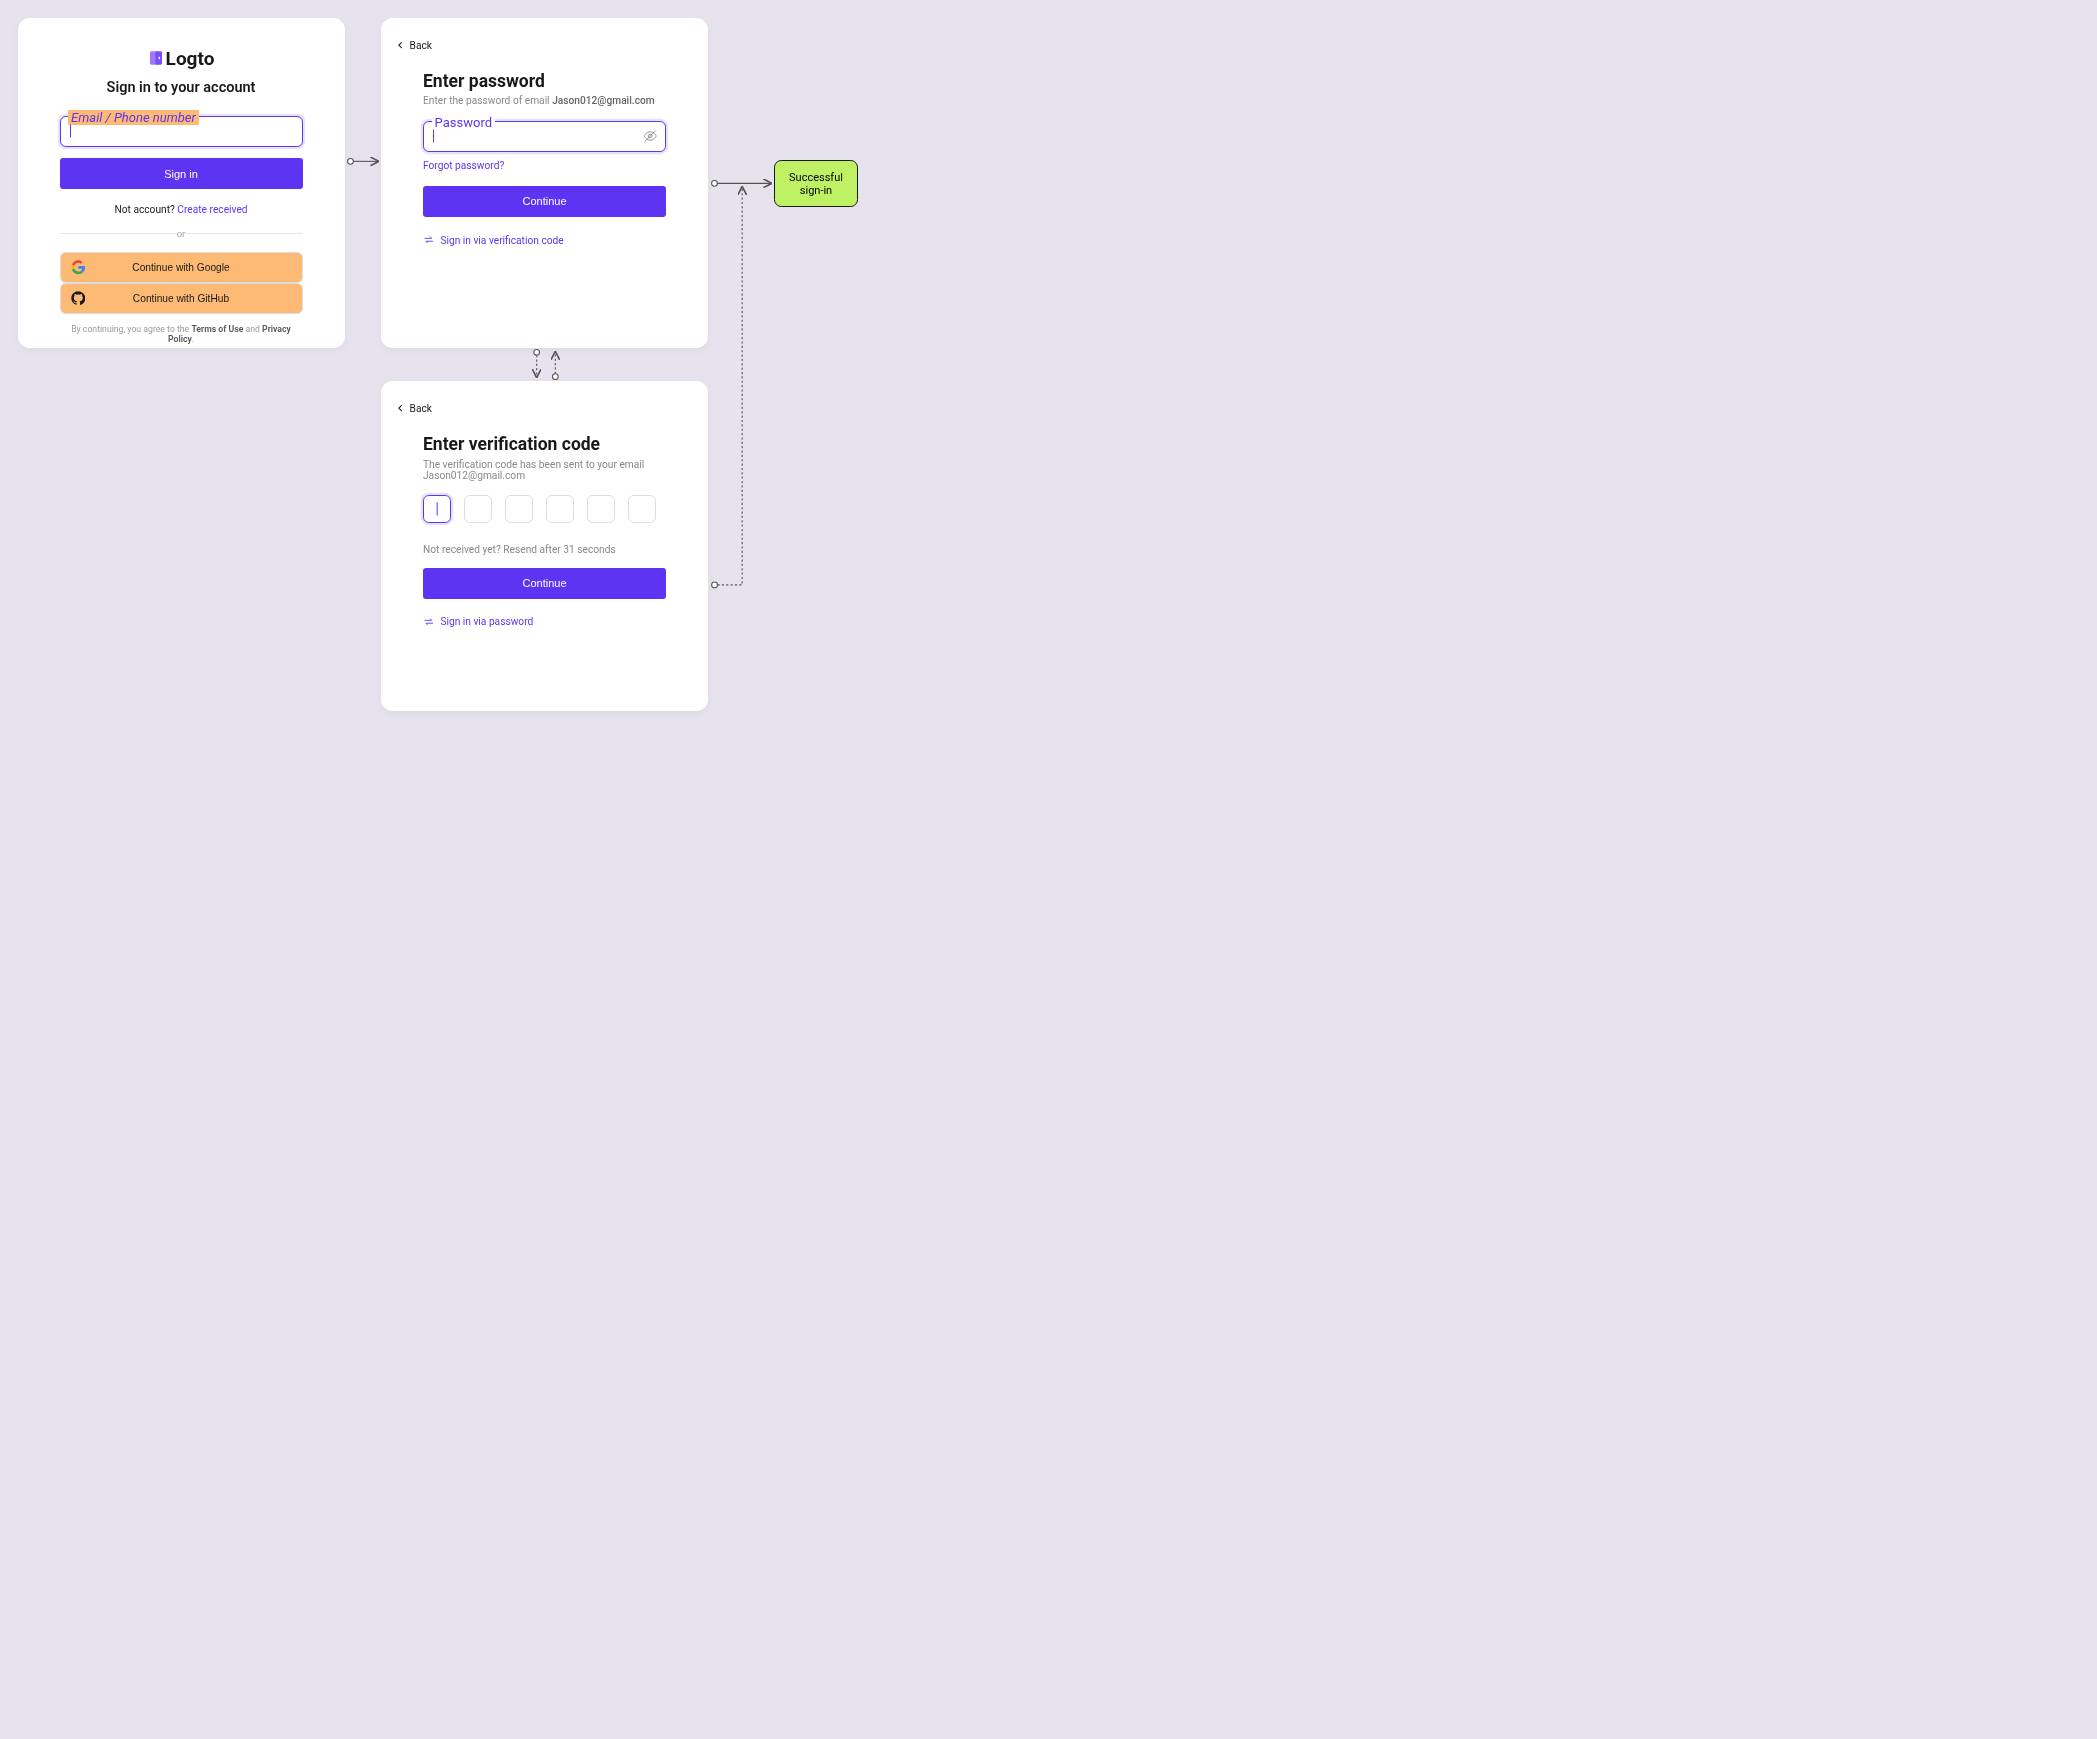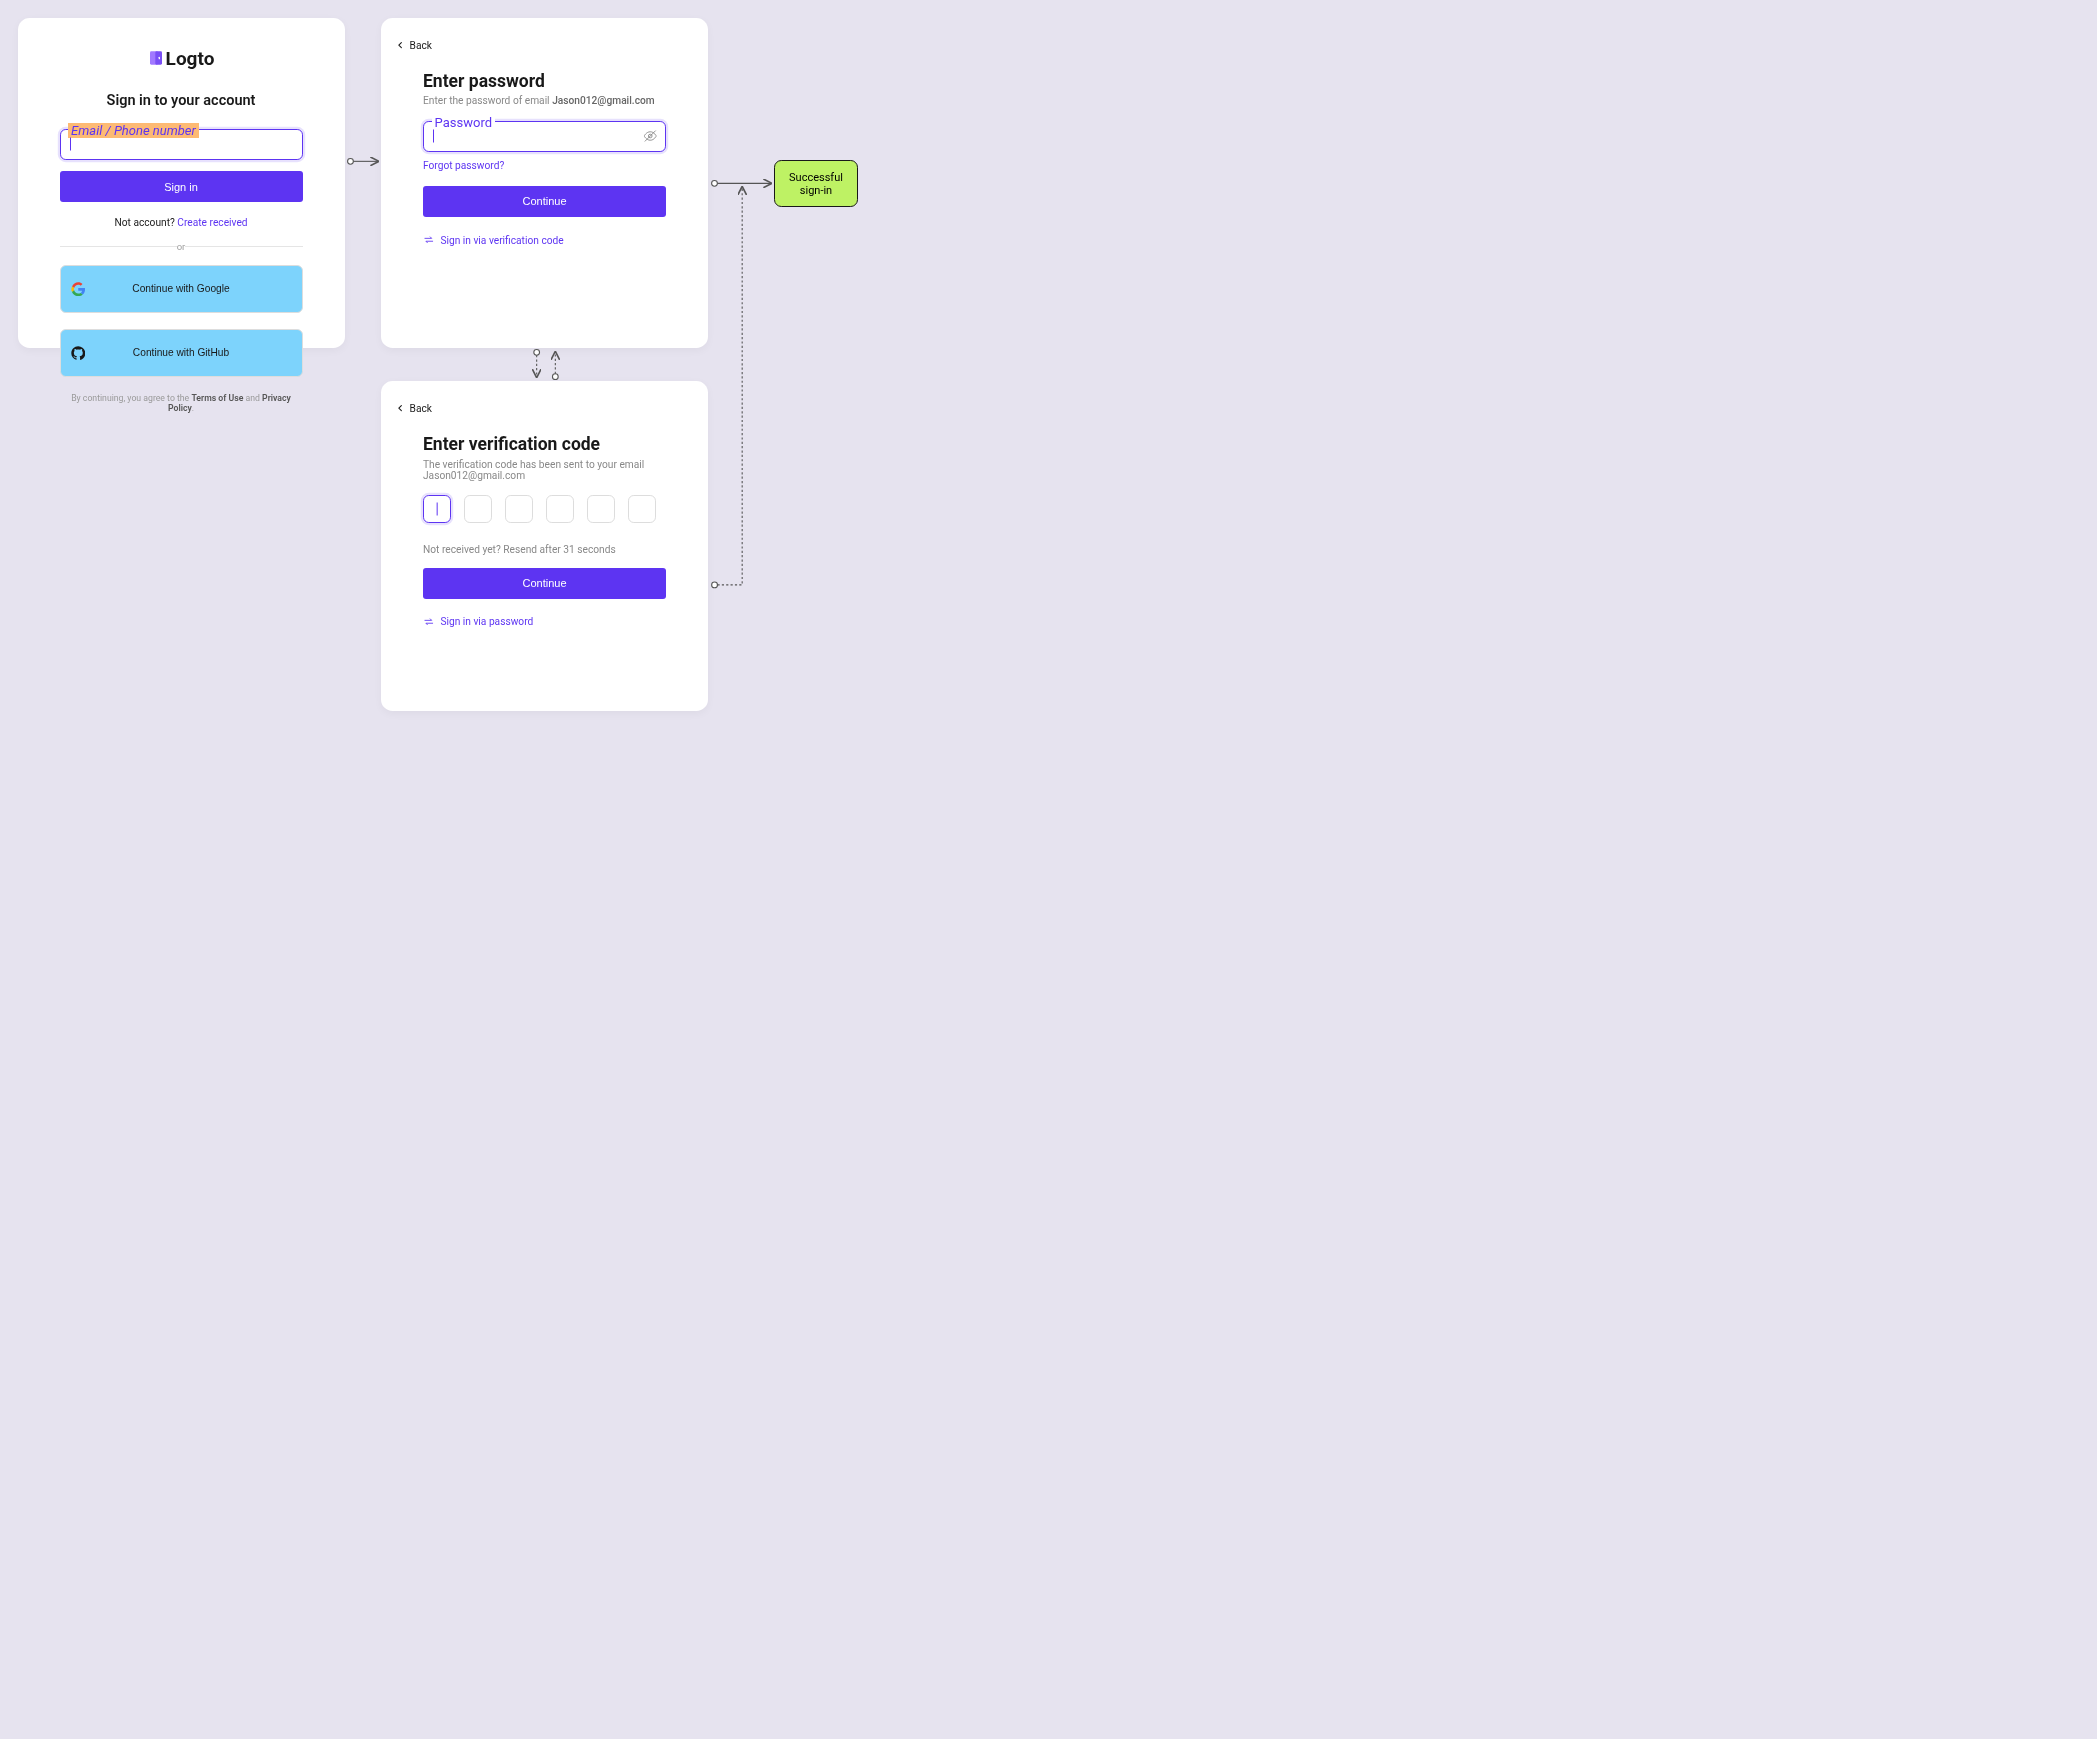--- a/index.html
+++ b/index.html
@@ -16,21 +16,21 @@
     border-radius: 11.6px;
     position: absolute;
     box-shadow: 0 2.9px 8.7px rgba(0,0,0,0.04);
   }
   
   .card-signin {
     left: 17.5px; top: 17.5px;
     width: 327px; height: 330px;
     padding: 29px 42px 22px;
   }
-  .logo-row { display:flex; align-items:center; justify-content:center; gap:2px; margin-bottom:22px;}
+  .logo-row { display:flex; align-items:center; justify-content:center; gap:2px; margin-bottom:9px;}
   .logo-icon { width:16px; height:16px; }
   .brand { font-size: 19px; font-weight: 700; color:#191919; }
   .title1 { text-align:center; font-size:14.5px; font-weight:600; color:#191919; margin-bottom:20.4px;}
   .field-wrap { position:relative; margin-bottom:11.6px; }
   .field-label {
     position:absolute; top:-5.8px; left:8.7px; background:#fdba74; padding:0 2.9px;
     font-size:13px; color:#5d34f2;font-style:italic;
   }
   .field-input {
     width:100%; height:31px; border:1.1px solid #5d34f2; border-radius:5.8px;
@@ -43,23 +43,23 @@
   }
   .btn-primary {
     width:100%; height:31px; border:none; border-radius:3px;
     background:#5d34f2; color:#fff; font-size:11px; font-weight:500; cursor:pointer;
   }
   .create-row { text-align:center; font-size:10.2px; margin-top:14.5px; color:#191919;}
   .link { color:#5d34f2; cursor:pointer; }
   .divider-row { display:flex; align-items:center; gap:0; margin:13px 0; color:#a0a0a0; font-size:9.5px;}
   .divider-line { flex:1; height:0.7px; background:#e5e5e5; }
   .btn-social {
-    width:100%; height:48px; border:0.7px solid #ddd; border-radius:5.8px;
-    background:#7dd3fc; display:flex; align-items:center; justify-content:center;
-    gap:8.7px; font-size:10.2px; color:#191919; cursor:pointer; margin-bottom:16px;
+    width:100%; height:31px; border:0.7px solid #ddd; border-radius:5.8px;
+    background:#fdba74; display:flex; align-items:center; justify-content:center;
+    gap:8.7px; font-size:10.2px; color:#191919; cursor:pointer; margin-bottom:0;
     position:relative;
   }
   .social-icon { position:absolute; left:10.2px; width:14.5px; height:14.5px; }
   .legal { text-align:center; font-size:8.7px; color:#9a9a9a; margin-top:10.2px;}
   .legal b { color:#555; font-weight:600; }
 
   
   .card-password {
     left: 381px; top: 17.5px;
     width: 327px; height: 330px;

